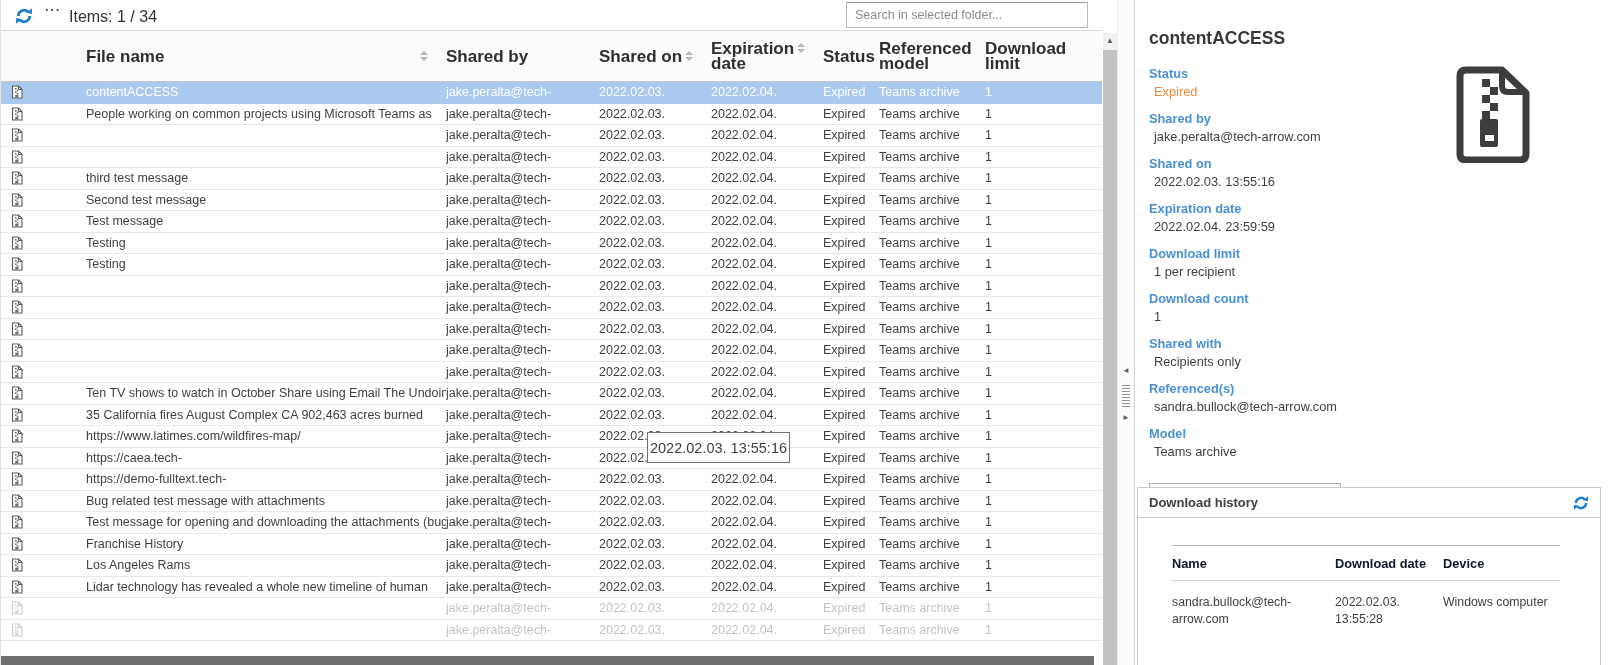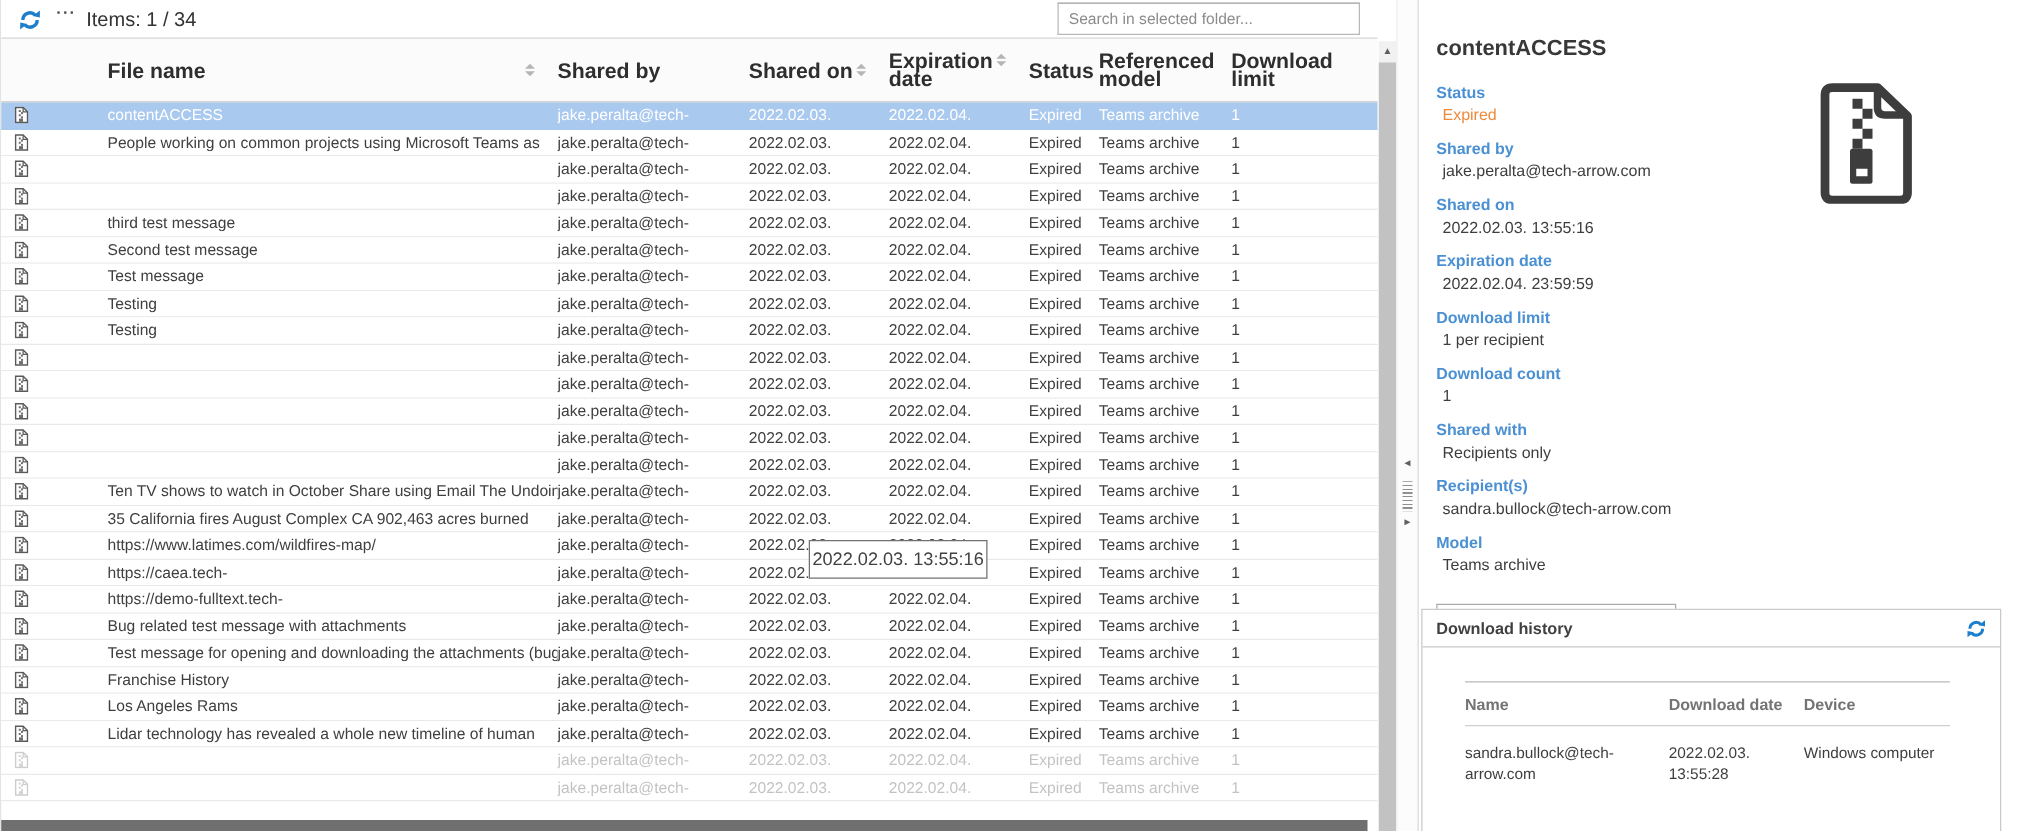--- a/index.html
+++ b/index.html
@@ -66,21 +66,21 @@
   .modify-btn { margin:13px 0 0 14px; display:inline-block; background:#fff; border:1px solid #ababab; padding:6px 13px;
     font-size:12.8px; color:#333; font-family:inherit; cursor:pointer; }
   .zip-art { position:absolute; left:315px; top:66px; }
 
   
   .dh-card { position:absolute; left:2px; right:14px; top:487px; height:210px; border:1px solid #c9c9c9; background:#fff; }
   .dh-header { display:flex; align-items:center; justify-content:space-between; height:30px; padding:0 11px; border-bottom:1px solid #c9c9c9; }
   .dh-title { font-size:13px; font-weight:bold; color:#404040; }
   .dh-refresh { width:16px; height:16px; cursor:pointer; }
   .dh-table { margin:27px 40px 0 34px; border-top:1px solid #b9b9b9; }
-  .dh-thead { display:flex; padding:10px 0 9px; border-bottom:1px solid #cfcfcf; font-size:12.8px; font-weight:bold; color:#737373;align-items:center; }
+  .dh-thead { display:flex; padding:10px 0 9px; border-bottom:1px solid #cfcfcf; font-size:12.8px; font-weight:bold; color:#0f172a;align-items:center; }
   .dh-col-name { width:163px; padding-right:10px; }
   .dh-col-date { width:108px; padding-right:10px; }
   .dh-col-device { width:110px; }
   .dh-row { display:flex; padding-top:13px; font-size:12.3px; color:#3e3e3e; line-height:17px; }
   .dh-row > div { word-wrap:break-word; }
 
   
   .date-tooltip { position:absolute; left:647px; top:432px; width:143px; height:31px; background:#fff; border:1px solid #717171;
     display:flex; align-items:center; justify-content:center; font-size:14.5px; color:#424242; z-index:50; }
 </style>
@@ -773,21 +773,21 @@
   </div>
       <div class="field">
     <div class="f-label">Download count</div>
     <div class="f-value">1</div>
   </div>
       <div class="field">
     <div class="f-label">Shared with</div>
     <div class="f-value">Recipients only</div>
   </div>
       <div class="field">
-    <div class="f-label">Recipient(s)</div>
+    <div class="f-label">Referenced(s)</div>
     <div class="f-value">sandra.bullock@tech-arrow.com</div>
   </div>
       <div class="field">
     <div class="f-label">Model</div>
     <div class="f-value">Teams archive</div>
   </div>
     </div>
 
   <button class="modify-btn">Modify folder sharing options</button>
 

